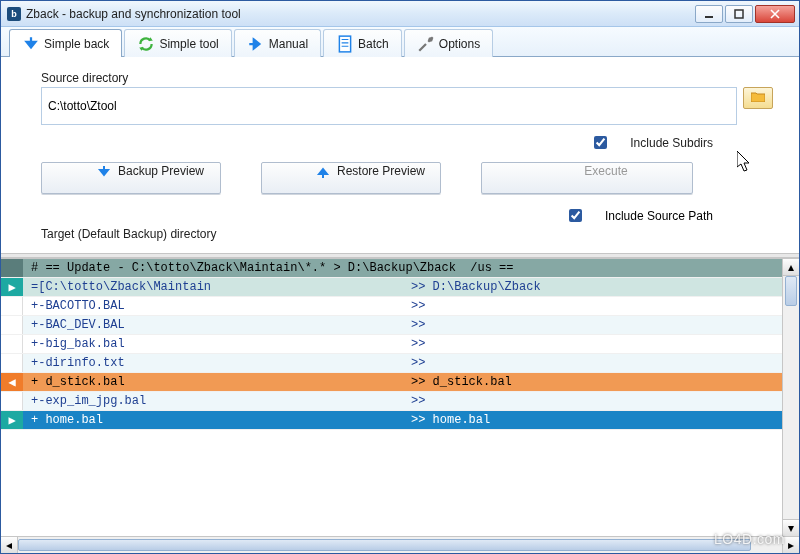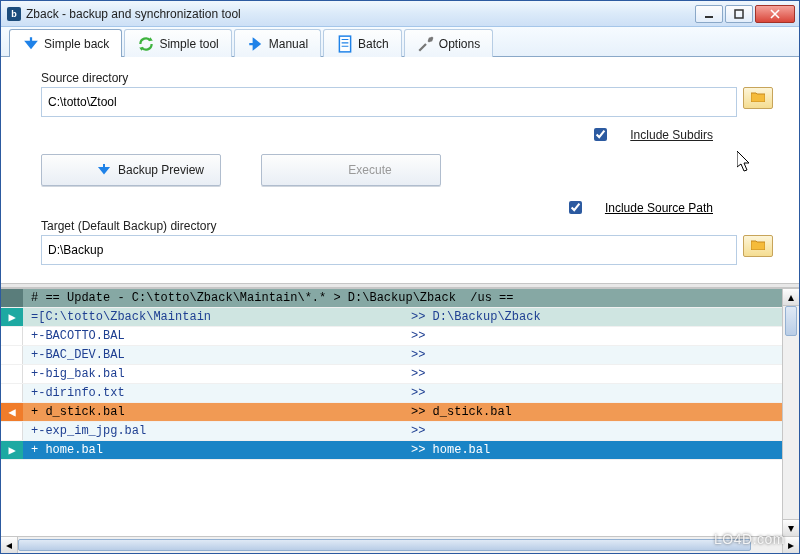--- a/index.html
+++ b/index.html
@@ -18,31 +18,31 @@
   
   .tabs { height: 30px; display:flex; border-bottom:1px solid #8aa8c8; background: linear-gradient(#f6fbff,#e7f1fb); padding: 2px 8px 0 8px; gap:0;}
   .tab { display:flex; align-items:center; gap:4px; padding: 0 12px; height:28px; border:1px solid #b7cde4; background: linear-gradient(#fdfefe,#eef5fc); margin-right:2px; border-bottom:none; cursor:pointer; border-radius:3px 3px 0 0; font-size:12px; color:#222;}
   .tab.active { background:#fff; position:relative; z-index:2; border-color:#8aa8c8; box-shadow: 0 2px 0 #fff;}
   .tab .icon { width:18px; height:18px; display:inline-flex; align-items:center; justify-content:center;}
 
   
   .panel { padding: 14px 26px 10px 40px; background:#fff; position:relative; }
   .field-label { font-size:12px; color:#222; margin-bottom:2px;}
   .path-row { display:flex; gap:6px; margin-bottom:8px;}
-  .path-input { flex:1; height:30px; border:1px solid #b7cde4; padding:0 6px; font-size:12px; background:#fff; }
+  .path-input { flex:1; height:38px; border:1px solid #b7cde4; padding:0 6px; font-size:12px; background:#fff; }
   .folder-btn { width:30px; height:22px; border:1px solid #c7a45a; background:linear-gradient(#fdf5d8,#f5dd91); border-radius:2px; display:flex; align-items:center; justify-content:center; cursor:pointer;}
   .folder-btn svg { width:14px; height:11px; }
 
   .check-row { margin: 2px 0 10px 0; display:flex; gap:22px; font-size:12px; color:#222; justify-content:flex-end; padding-right: 60px;}
   .check-row2 { display:flex; justify-content:flex-end; padding-right:60px; margin-top:-2px; margin-bottom:2px;}
-  .check-row label, .check-row2 label { display:flex; align-items:center; gap:20px;text-decoration:underline;}
+  .check-row label, .check-row2 label { display:flex; align-items:center; gap:20px;}
   input[type=checkbox]{ width:13px; height:13px; accent-color:#2c5aa0;}
 
   .button-row { display:flex; gap:40px; margin: 10px 0 14px 0;}
-  .big-btn { height:32px; border:1px solid #b0bdce; background:linear-gradient(#fdfdfd,#e9eef5); border-radius:2px; display:flex; align-items:center; justify-content:center; gap:6px; font-size:12px; color:#222; cursor:pointer; box-shadow:0 1px 0 #d0d6de;padding-left:44px;}
+  .big-btn { height:32px; border:1px solid #b0bdce; background:linear-gradient(#fdfdfd,#e9eef5); border-radius:2px; display:flex; justify-content:center; gap:6px; font-size:12px; color:#222; cursor:pointer; box-shadow:0 1px 0 #d0d6de;padding-left:44px;}
   .big-btn:disabled, .big-btn.disabled { color:#999; cursor:default; }
   .big-btn .icon { width:16px; height:16px;}
 
   
   .splitter { height:5px; background:#e8e8e8; border-top:1px solid #c6c6c6; border-bottom:1px solid #c6c6c6; cursor:row-resize;}
   .log-pane { flex:1; display:flex; position:relative; background:#fff; border-top:1px solid #c6c6c6; overflow:hidden;}
   .log-body { flex:1; overflow:auto; font-family:"Courier New", monospace; font-size:12px; }
   .log-row { display:flex; height:19px; align-items:stretch; white-space:pre; border-bottom:1px solid #f0f0f0;}
   .log-gutter { width:22px; flex:none; display:flex; align-items:center; justify-content:center;}
   .log-text { flex:1; display:flex; align-items:center; padding-left:8px;}
@@ -176,41 +176,39 @@
       </label>
     </div>
 
     <div class="button-row">
       <button class="big-btn" style="width:180px">
         <span class="icon"><svg viewBox="0 0 16 16">
               <path d="M8 2 v7 M4 6 l4 5 l4 -5 z" stroke="#1f82e8" stroke-width="2" fill="#1f82e8"></path>
             </svg></span>
         <span>Backup Preview</span>
       </button>
-      <button class="big-btn disabled" style="width:180px" disabled="">
+      <button class="big-btn" style="width:180px">
+        <span class="icon"><svg viewBox="0 0 16 16">
+              <path d="M8 14 v-7 M4 10 l4 -5 l4 5 z" stroke="#1f82e8" stroke-width="2" fill="#1f82e8"></path>
+            </svg></span>
+        <span>Restore Preview</span>
+      </button>
+      <button class="big-btn disabled" style="width:212px" disabled="">
         <span>Execute</span>
       </button>
     </div>
 
     <div class="check-row2">
       <label>
         <input type="checkbox" checked="" style="">
         <span>Include Source Path</span>
       </label>
     </div>
 
     <div class="field-label">Target (Default Backup) directory</div>
-    <div class="path-row">
-      <input class="path-input" value="D:\Backup" style="">
-      <div class="folder-btn">
-        <span><svg viewBox="0 0 14 11">
-              <path d="M0 2 h5 l1 1 h8 v8 h-14 z" fill="#f5bb3a" stroke="#c78a1f"></path>
-            </svg></span>
-      </div>
-    </div>
   </div>
 
   <div class="splitter"></div>
 
   <div class="log-pane">
     <div class="log-body" id="log-body">
         <div class="log-row r-header"><div class="log-gutter g-dark"></div><div class="log-text"><span class="left"># == Update - C:\totto\Zback\Maintain\*.* &gt; D:\Backup\Zback  /us ==</span><span class="right"></span></div></div>
         <div class="log-row r-section"><div class="log-gutter g-teal">▶</div><div class="log-text"><span class="left">=[C:\totto\Zback\Maintain</span><span class="right">&gt;&gt; D:\Backup\Zback</span></div></div>
         <div class="log-row r-even"><div class="log-gutter g-white"></div><div class="log-text"><span class="left">+-BACOTTO.BAL</span><span class="right">&gt;&gt;</span></div></div>
         <div class="log-row r-odd"><div class="log-gutter g-white"></div><div class="log-text"><span class="left">+-BAC_DEV.BAL</span><span class="right">&gt;&gt;</span></div></div>

